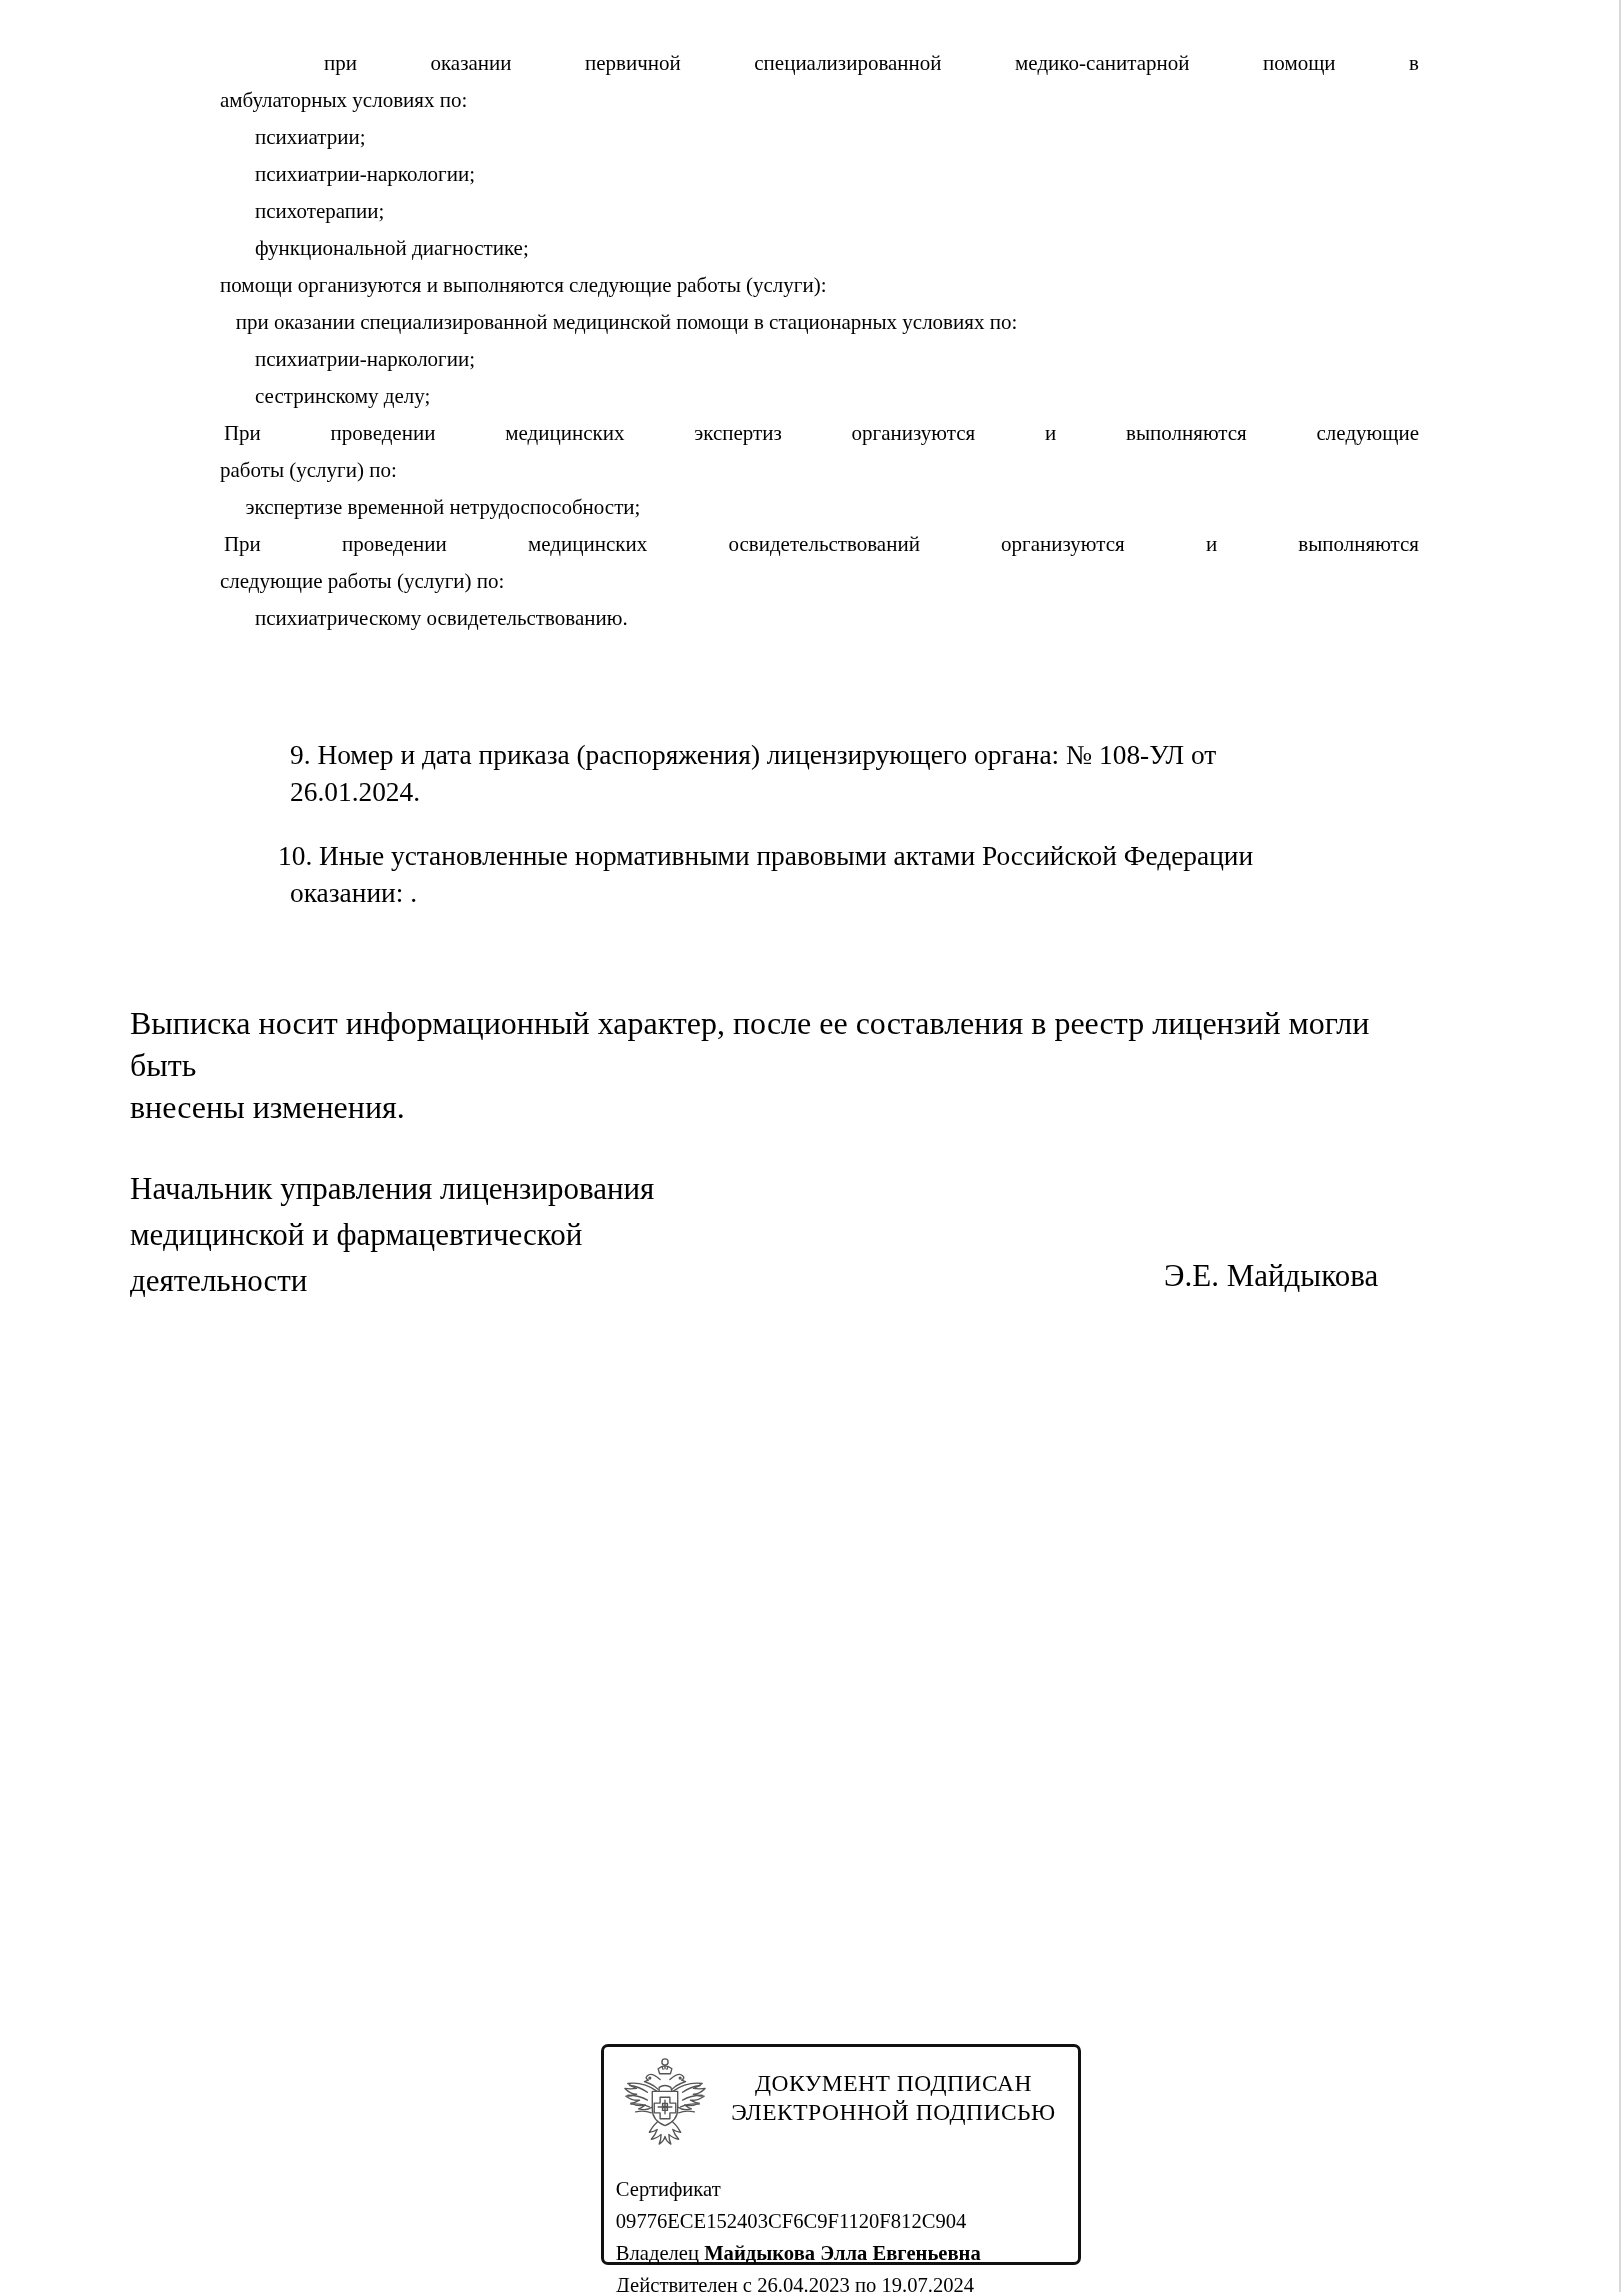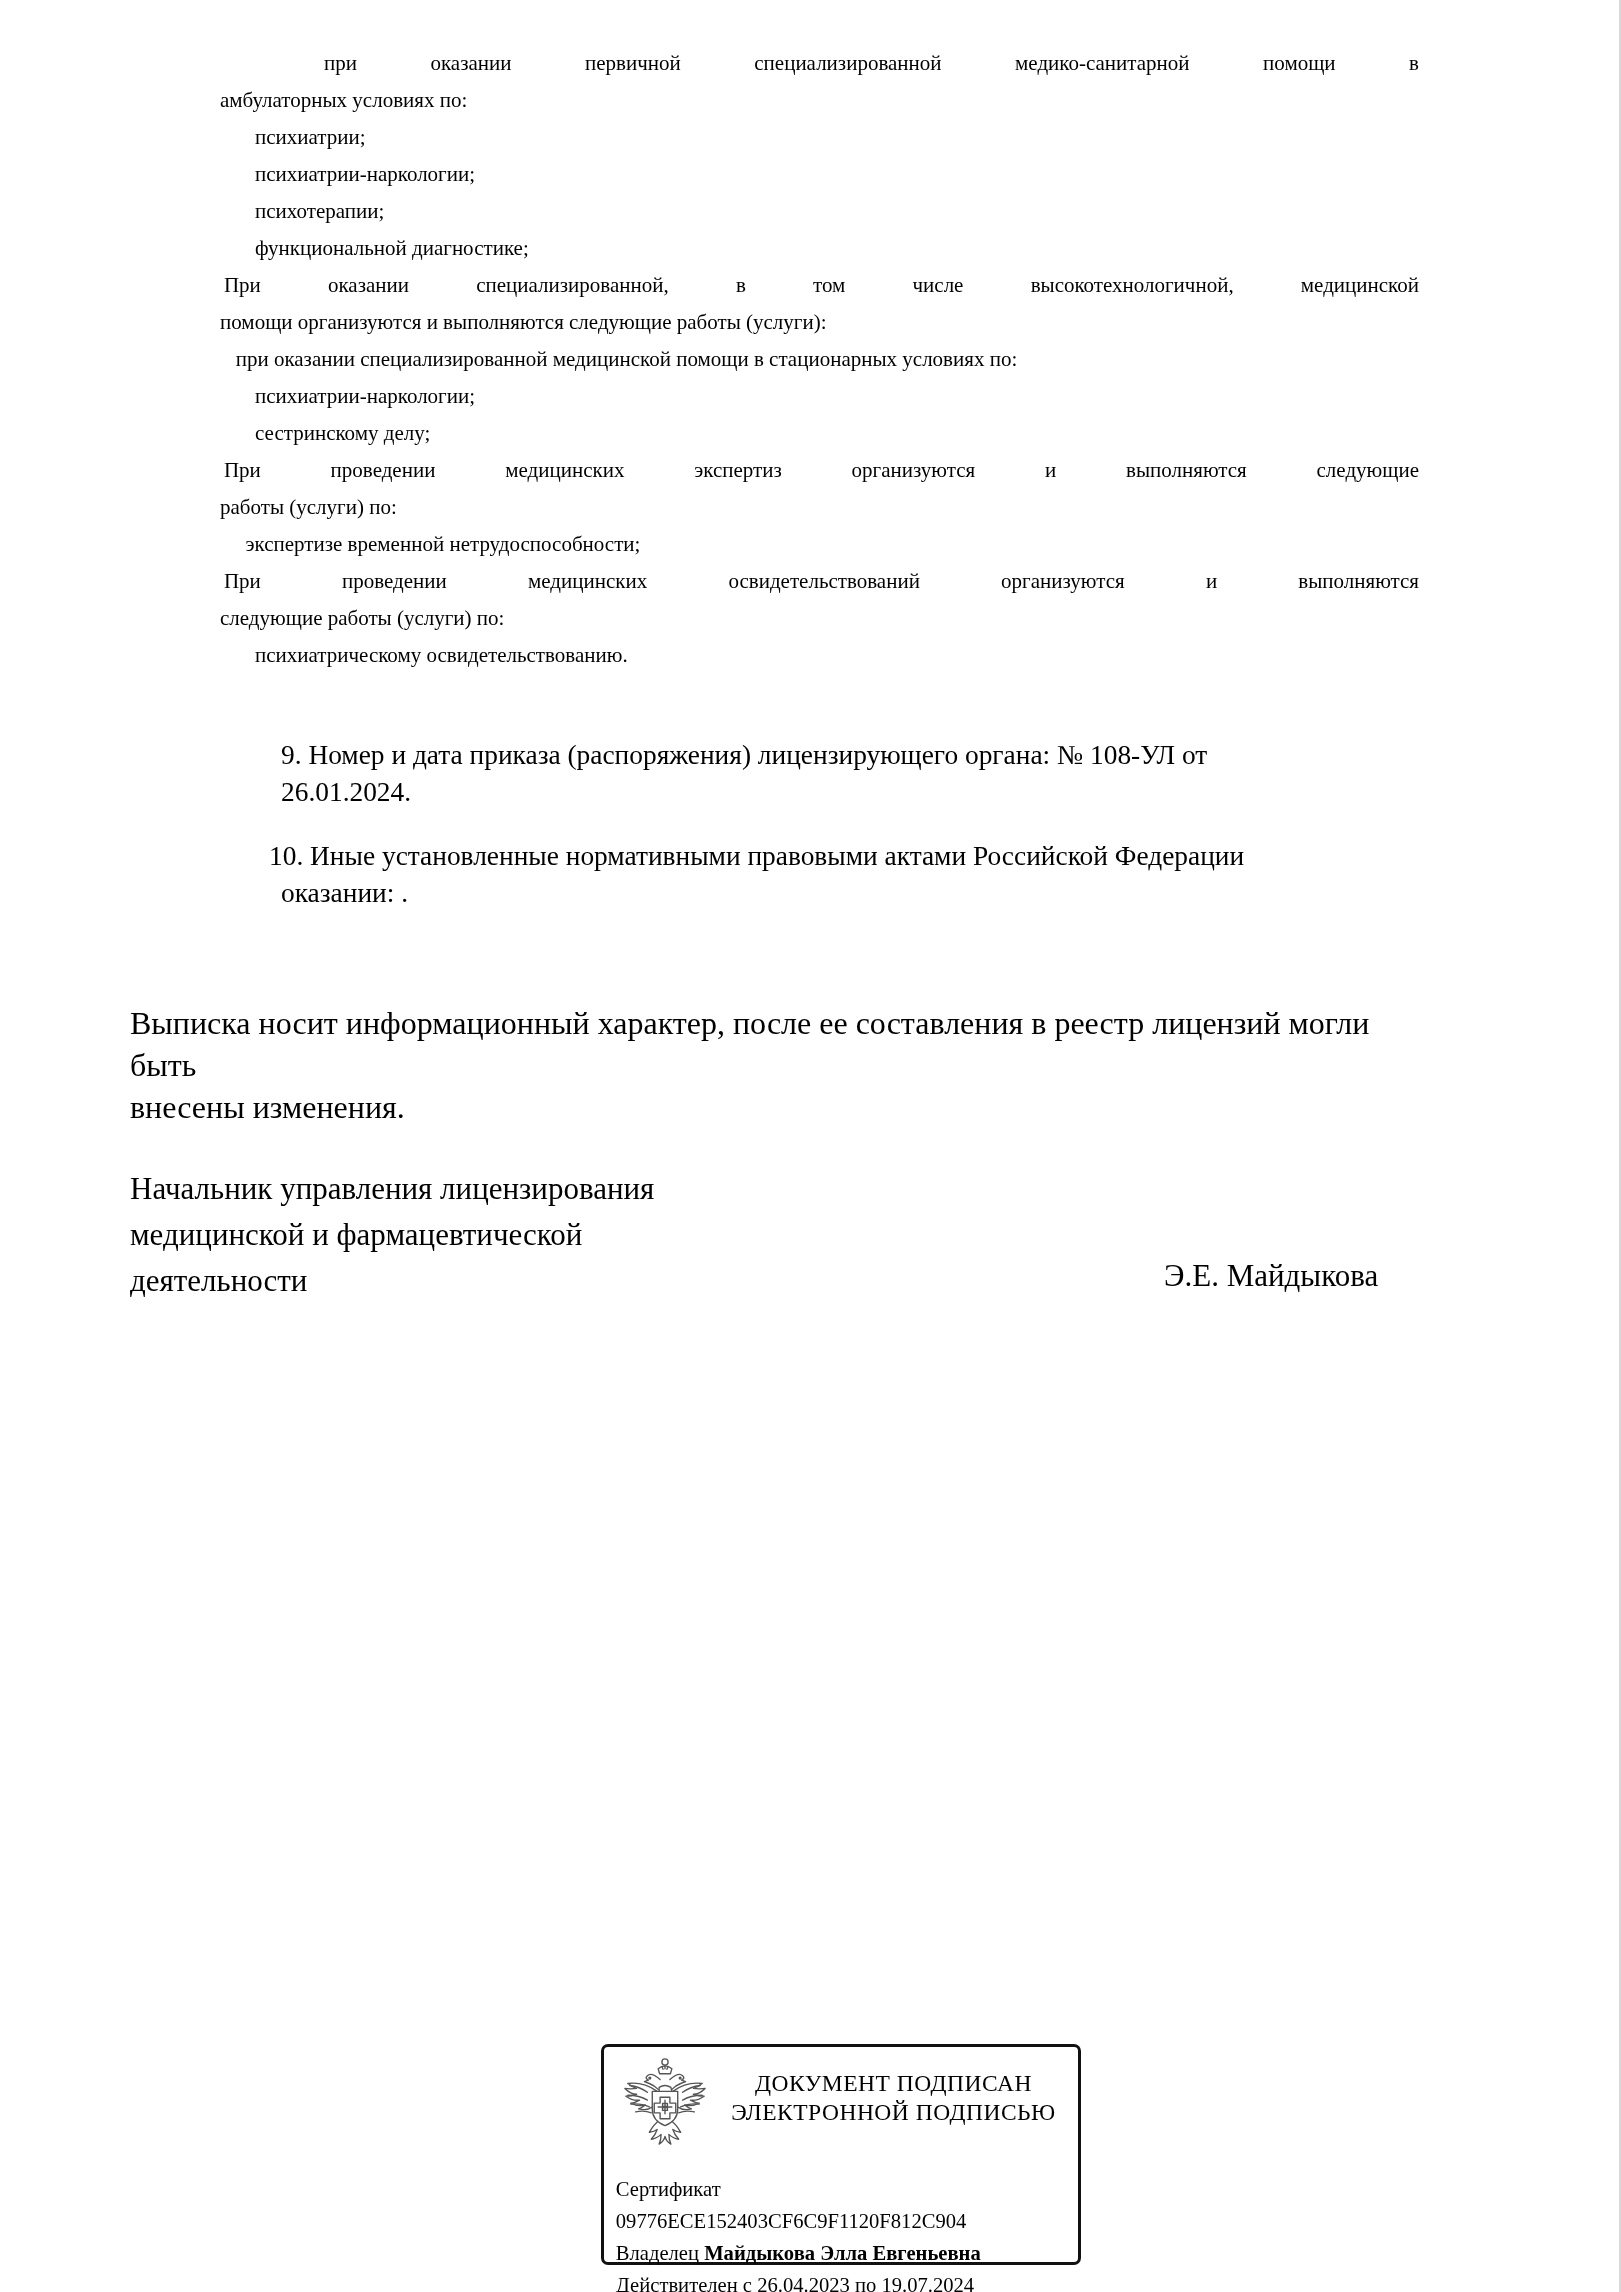--- a/index.html
+++ b/index.html
@@ -30,21 +30,21 @@
   .stretch { text-align: justify; text-align-last: justify; }
   .ind-first { padding-left: 104px; }
   .ind-para  { padding-left: 3.9px; }
   .ind-sub   { padding-left: 15.7px; }
   .ind-item  { padding-left: 35px; }
   .ind-item2 { padding-left: 25.5px; }
 
   
   .num-item {
     position: absolute;
-    left: 216px;
+    left: 225px;
     width: 1199px;
     font-size: 27.4px;
     line-height: 37px;
   }
   .num-item .l1 { padding-left: 65px; }
   .num-item .l1b { padding-left: 53px; }
   .num-item .l2 { padding-left: 65px; }
   #item9  { top: 737px; }
   #item10 { top: 838px; }
 
@@ -119,21 +119,20 @@
 <div class="page">
   <div class="page-edge"></div>
 
   <div class="body-block">
     <div class="bline stretch ind-first">при оказании первичной специализированной медико-санитарной помощи в</div>
     <div class="bline">амбулаторных условиях по:</div>
     <div class="bline ind-item">психиатрии;</div>
     <div class="bline ind-item">психиатрии-наркологии;</div>
     <div class="bline ind-item">психотерапии;</div>
     <div class="bline ind-item">функциональной диагностике;</div>
-    <div class="bline stretch ind-para">При оказании специализированной, в том числе высокотехнологичной, медицинской</div>
     <div class="bline">помощи организуются и выполняются следующие работы (услуги):</div>
     <div class="bline ind-sub">при оказании специализированной медицинской помощи в стационарных условиях по:</div>
     <div class="bline ind-item">психиатрии-наркологии;</div>
     <div class="bline ind-item">сестринскому делу;</div>
     <div class="bline stretch ind-para">При проведении медицинских экспертиз организуются и выполняются следующие</div>
     <div class="bline">работы (услуги) по:</div>
     <div class="bline ind-item2">экспертизе временной нетрудоспособности;</div>
     <div class="bline stretch ind-para">При проведении медицинских освидетельствований организуются и выполняются</div>
     <div class="bline">следующие работы (услуги) по:</div>
     <div class="bline ind-item">психиатрическому освидетельствованию.</div>

